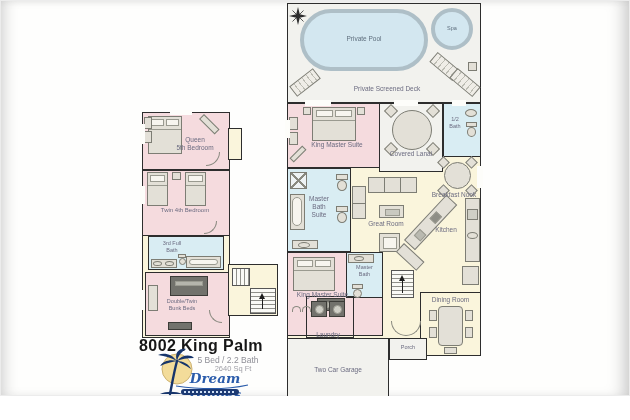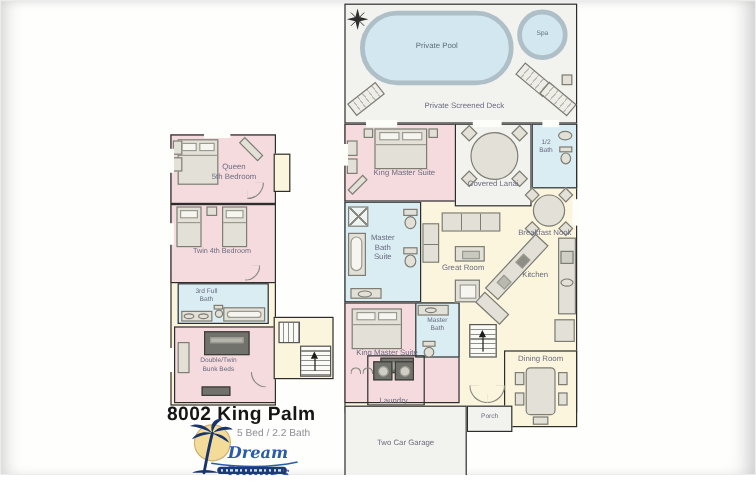--- a/index.html
+++ b/index.html
@@ -250,20 +250,21 @@
   <div class="arc br" style="left:206px;top:152px;width:14px;height:14px;"></div>
   <div class="arc br" style="left:204px;top:221px;width:13px;height:13px;"></div>
   <div class="arc bl" style="left:209px;top:310px;width:13px;height:13px;"></div>
   <div class="win" style="left:140px;top:124px;width:5px;height:20px;"></div>
   <div class="win" style="left:140px;top:186px;width:5px;height:18px;"></div>
   <div class="win" style="left:140px;top:290px;width:5px;height:20px;"></div>
   <div class="win" style="left:170px;top:110px;width:22px;height:5px;"></div>
 
   <div class="title-name" style="left:112px;top:337px;width:178px;">8002 King Palm</div>
   <div class="title-sub" style="left:168px;top:355px;width:120px;font-size:8.5px;">5 Bed / 2.2 Bath</div>
+  <div class="title-sub" style="left:173px;top:364px;width:120px;font-size:7.5px;color:#a0a0a8;">2640 Sq Ft</div>
 
   <svg style="position:absolute;left:152px;top:348px;z-index:6" width="46" height="48" viewBox="0 0 46 48">
     <circle cx="25" cy="21" r="15" fill="#f3dc9a" stroke="#cdb271" stroke-width="1"></circle>
     <path d="M18 46 C20 36 22 24 25 13" fill="none" stroke="#17356b" stroke-width="2.4" stroke-linecap="round"></path>
     <g fill="#17356b">
       <path d="M25 13 C20 6 12 4 6 7 C13 8 20 10 25 13Z"></path>
       <path d="M25 13 C22 5 27 0 34 1 C29 4 26 8 25 13Z"></path>
       <path d="M25 13 C30 7 38 6 42 10 C35 10 29 11 25 13Z"></path>
       <path d="M25 13 C18 11 11 13 8 18 C15 15 20 14 25 13Z"></path>
       <path d="M25 13 C31 13 37 16 39 21 C33 17 28 15 25 13Z"></path>

